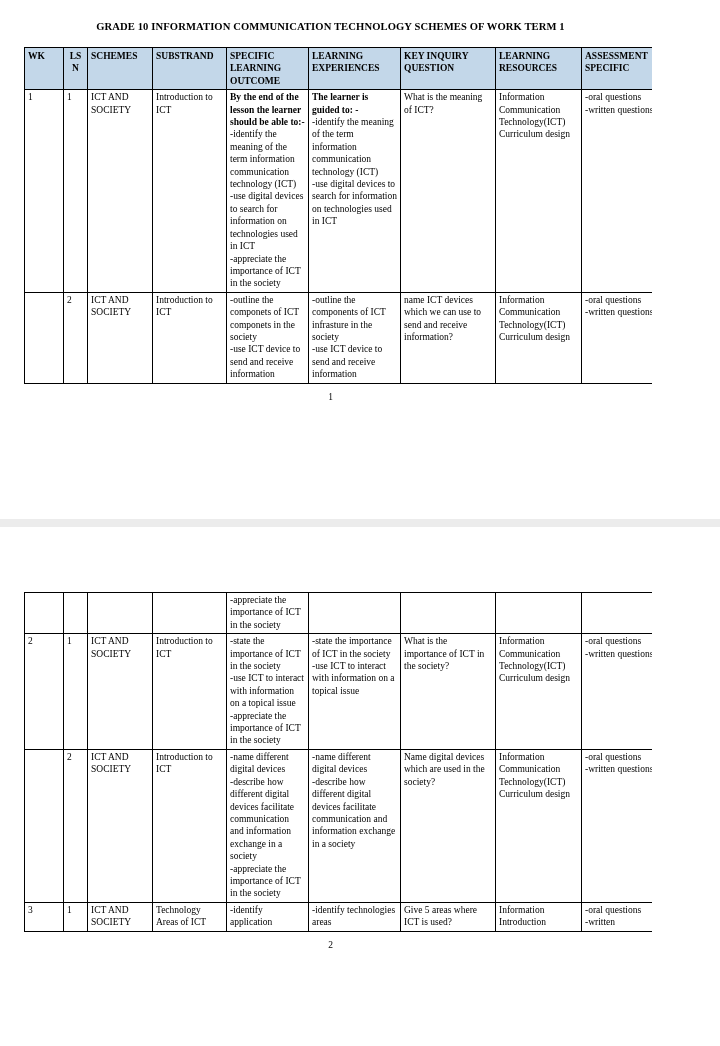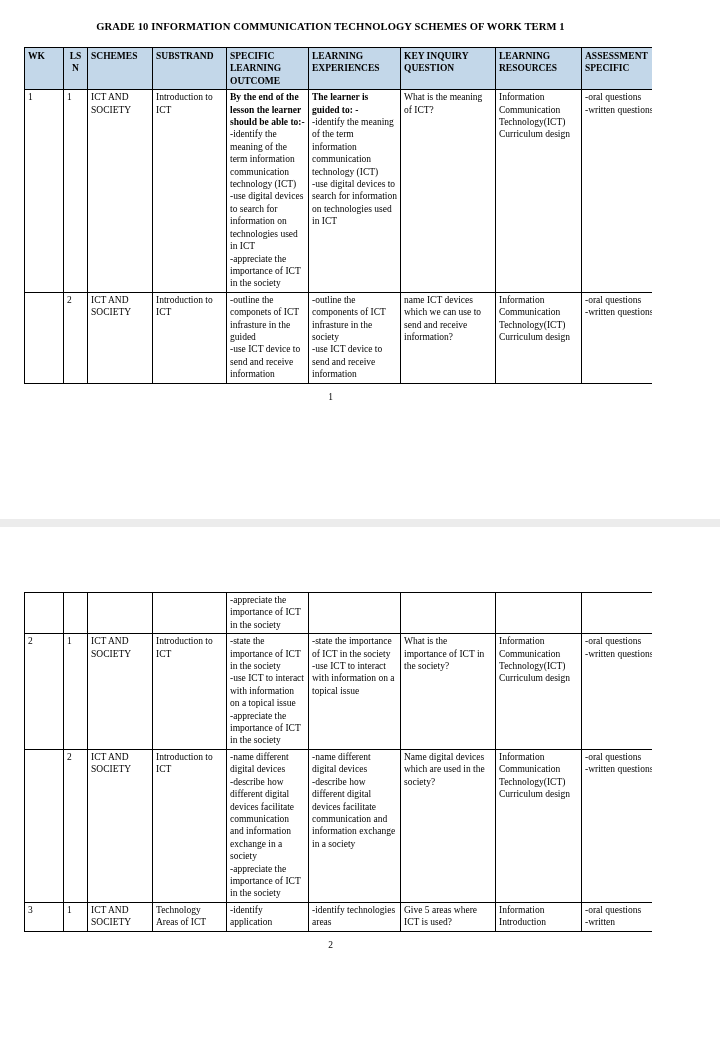--- a/index.html
+++ b/index.html
@@ -129,21 +129,21 @@
               <div>-written questions</div>
             </td>
             <td></td>
           </tr>
           <tr>
             <td></td>
             <td>2</td>
             <td>ICT AND SOCIETY</td>
             <td>Introduction to ICT</td>
             <td>
-              <div>-outline the componets of ICT infrasture in the guided</div>
+              <div>-outline the componets of ICT componets in the society</div>
               <div>-use ICT device to send and receive information</div>
             </td>
             <td>
               <div>-outline the components of ICT infrasture in the society</div>
               <div>-use ICT  device to send and receive information</div>
             </td>
             <td>name ICT devices which we can use to send and receive information?</td>
             <td>Information Communication Technology(ICT) Curriculum design</td>
             <td>
               <div>-oral questions</div>

